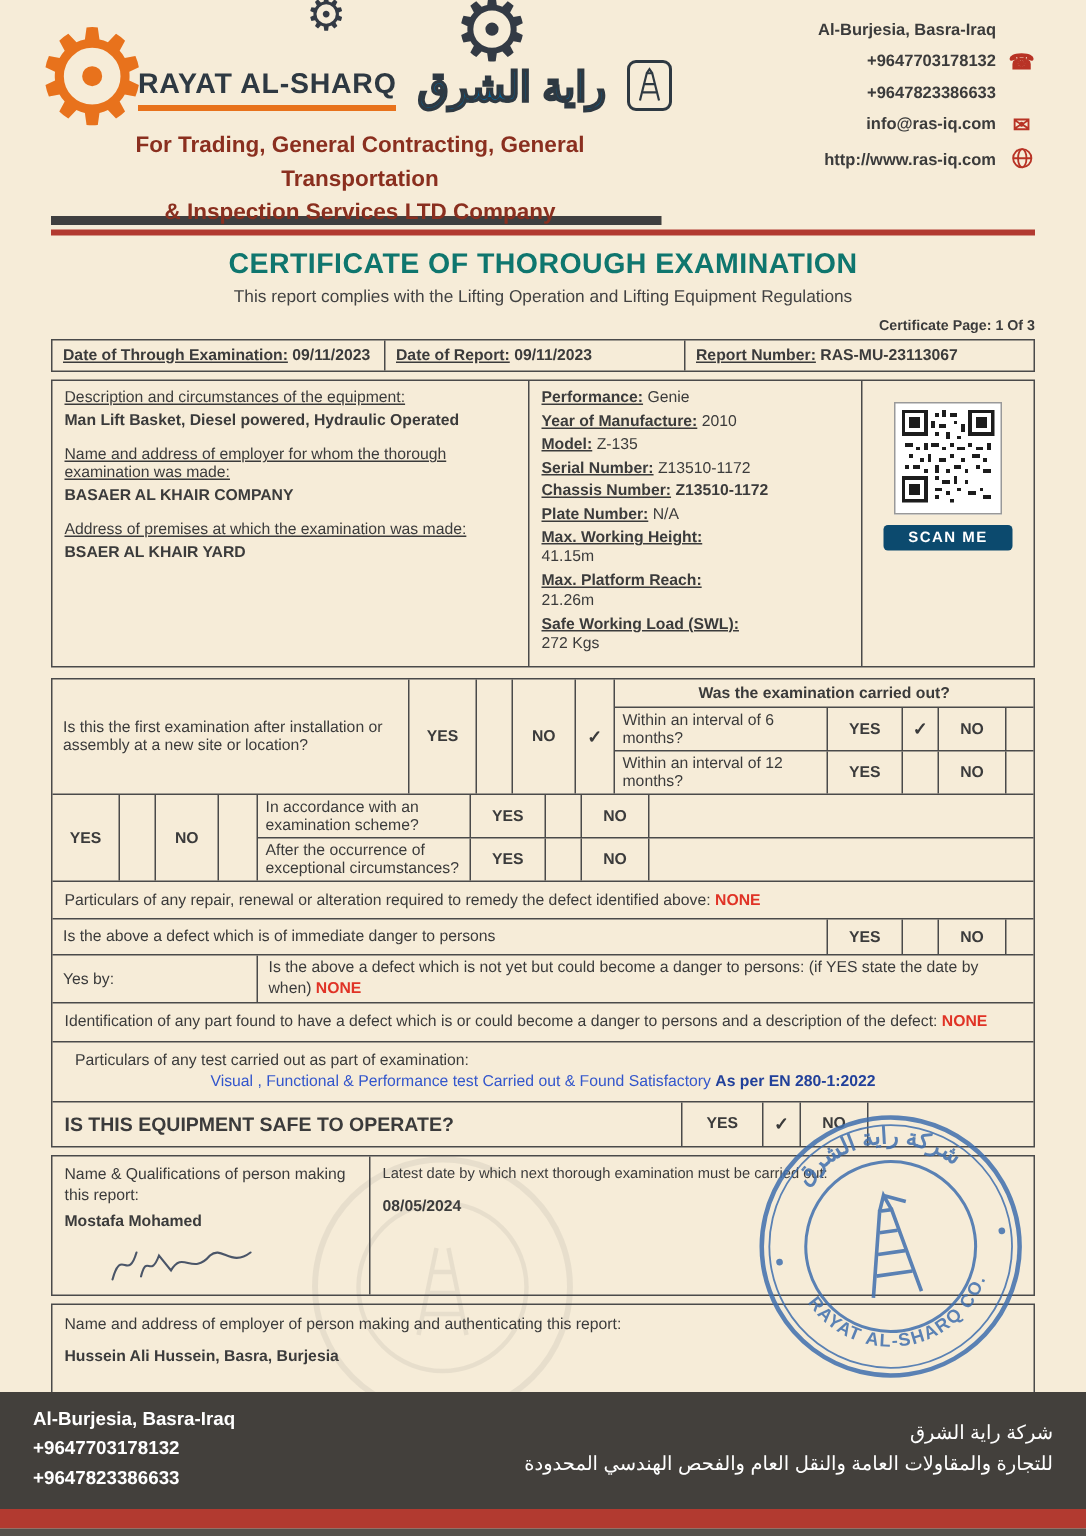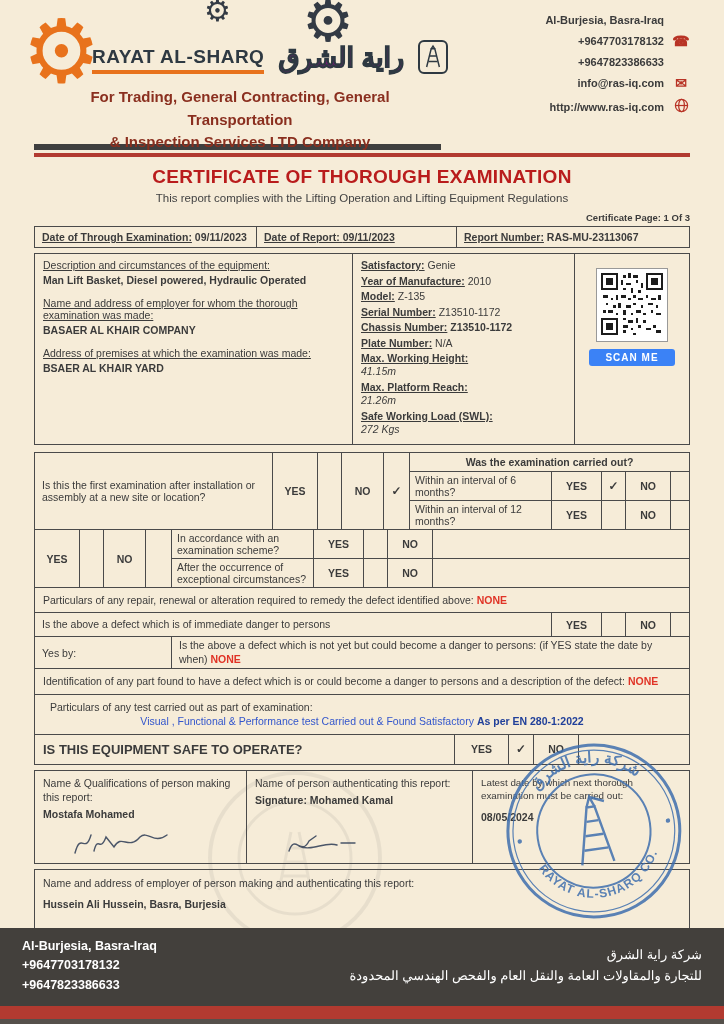--- a/index.html
+++ b/index.html
@@ -14,59 +14,59 @@
 
   
   .header { display: flex; justify-content: space-between; height: 136px; position: relative; }
   .logo-area { position: relative; width: 430px; }
   .gear { position: absolute; line-height: 1; z-index: 0; }
   .gear-orange { font-size: 88px; color: #e8721c; left: -12px; top: 2px; }
   .gear-dark   { font-size: 58px; color: #333a44; left: 268px; top: -14px; }
   .gear-dark2  { font-size: 30px; color: #333a44; left: 170px; top: -10px; }
   .logo-line { position: relative; z-index: 1; display: flex; align-items: flex-end; gap: 14px; margin-left: 58px; margin-top: 34px; }
   .company-en { font-size: 19px; font-weight: bold; color: #2e3942; border-bottom: 4px solid #e8721c; padding-bottom: 2px; letter-spacing: .5px; white-space: nowrap; }
-  .company-ar { font-size: 27px; font-weight: bold; color: #701a75; -webkit-text-stroke: 1.3px #2e3942; white-space: nowrap; }
+  .company-ar { font-size: 27px; font-weight: bold; color: #0369a1; -webkit-text-stroke: 1.3px #2e3942; white-space: nowrap; }
   .derrick-box { border: 2px solid #2e3942; border-radius: 6px; padding: 2px 3px; background: #f6ecd8; display: inline-flex; }
   .tagline { position: relative; z-index: 1; margin-left: 36px; margin-top: 12px; width: 340px; text-align: center; font-size: 15px; font-weight: bold; color: #8a2f1f; line-height: 1.5; }
   .contact { width: 235px; padding-top: 8px; display: flex; flex-direction: column; gap: 8px; font-size: 11px; font-weight: bold; }
   .contact-row { display: flex; justify-content: flex-end; align-items: center; gap: 8px; }
   .cicon { width: 18px; text-align: center; color: #b83325; font-size: 14px; line-height: 1; }
 
   
   .divider { margin-top: 2px; }
   .divider-dark { height: 6px; background: #3f3f3f; width: 62%; }
   .divider-red  { height: 4px; background: #b23a30; margin-top: 3px; }
 
   
-  .title    { text-align: center; margin-top: 9px; font-size: 19px; font-weight: bold; color: #b91c1c; letter-spacing: .3px; }
+  .title    { text-align: center; margin-top: 9px; font-size: 19px; font-weight: bold; color: #0f766e; letter-spacing: .3px; }
   .subtitle { text-align: center; font-size: 11.5px; margin-top: 4px; color: #424242; }
   .cert-page { text-align: right; font-size: 9.5px; margin-top: 8px; font-weight: bold; }
 
   .u { text-decoration: underline; }
   .b { font-weight: bold; }
   .red  { color: #e03326; font-weight: bold; }
   .blue { color: #3356cc; }
   .blue2 { color: #21409a; font-weight: bold; }
 
   
   .info-row { display: flex; margin-top: 3px; border: 1px solid #4a4a4a; }
   .info-cell { padding: 4px 7px; border-right: 1px solid #4a4a4a; }
   .info-cell:last-child { border-right: none; flex: 1; }
-  .ic1 { width: 222px; } .ic2 { width: 200px; text-decoration: underline; }
+  .ic1 { width: 222px; } .ic2 { width: 200px; }
 
   .equip { display: flex; border: 1px solid #4a4a4a; margin-top: 5px; }
   .equip-desc  { width: 318px; border-right: 1px solid #4a4a4a; padding: 5px 8px; }
   .equip-specs { width: 222px; border-right: 1px solid #4a4a4a; padding: 5px 8px; }
   .equip-qr { flex: 1; display: flex; flex-direction: column; align-items: center; padding-top: 14px; }
   .desc-val { margin: 3px 0 11px 0; }
   .spec-row { margin-bottom: 3.5px; }
   .metric { margin-bottom: 4px; }
-  .metric .mv { margin-top: 1px; font-style: italic; }
+  .metric .mv { margin-top: 1px; }
   .qr-box { background: #fff; border: 1px solid #999; padding: 4px; }
-  .qr-caption { margin-top: 7px; background: #3b82f6; color: #fff; font-size: 10px; font-weight: bold; padding: 3px 16px; border-radius: 3px; letter-spacing: 1px; }
+  .qr-caption { margin-top: 7px; background: #0c4a6e; color: #fff; font-size: 10px; font-weight: bold; padding: 3px 16px; border-radius: 3px; letter-spacing: 1px; }
 
   
   .qt { border: 1px solid #4a4a4a; margin-top: 7px; }
   .qrow { display: flex; }
   .qrow + .qrow { border-top: 1px solid #4a4a4a; }
   .qcell { border-right: 1px solid #4a4a4a; padding: 2px 7px; display: flex; align-items: center; }
   .qcell:last-child { border-right: none; }
   .c { justify-content: center; }
   .ck { font-weight: bold; font-size: 12px; }
   .w-q1 { width: 238px; } .w-yes { width: 45px; } .w-sp { width: 24px; } .w-no { width: 42px; } .w-ckc { width: 26px; }
@@ -197,21 +197,21 @@
     <div class="equip-desc">
       <div class="u">Description and circumstances of the equipment:</div>
       <div class="b desc-val">Man Lift Basket, Diesel powered, Hydraulic Operated</div>
       <div class="u">Name and address of employer for whom the thorough examination was made:</div>
       <div class="b desc-val">BASAER AL KHAIR COMPANY</div>
       <div class="u">Address of premises at which the examination was made:</div>
       <div class="b desc-val">BSAER AL KHAIR YARD</div>
     </div>
     <div class="equip-specs">
       <div class="spec-row">
-        <span class="u b">Satisfactory:</span>
+        <span class="u b">Performance:</span>
         <span>Genie</span>
       </div>
       <div class="spec-row">
         <span class="u b">Year of Manufacture:</span>
         <span>2010</span>
       </div>
       <div class="spec-row">
         <span class="u b">Model:</span>
         <span>Z-135</span>
       </div>
@@ -413,30 +413,20 @@
   </div>
 
   <div class="sig-row">
     <div class="sig-cell sc1">
       <div>Name &amp; Qualifications of person making this report:</div>
       <div class="b" style="margin-top:3px">Mostafa Mohamed</div>
       <svg class="sig-svg" width="110" height="34" viewBox="0 0 110 34">
         <path d="M4 28 C10 6 14 30 20 10 M23 26 C27 10 29 28 35 12 L43 22 C51 8 57 26 69 12 C77 5 83 20 96 10" stroke="#4a5568" stroke-width="1.4" fill="none" stroke-linecap="round"></path>
       </svg>
     </div>
-    <div class="sig-cell sc2">
-      <div>Name of person authenticating this report:</div>
-      <div style="margin-top:3px">
-        <span class="b">Signature:</span>
-        <span class="b">Mohamed Kamal</span>
-      </div>
-      <svg class="sig-svg" width="100" height="30" viewBox="0 0 100 30">
-        <path d="M6 22 C12 4 18 28 26 12 L33 7 M16 17 C28 23 42 12 54 16 M58 14 L72 14" stroke="#4a5568" stroke-width="1.4" fill="none" stroke-linecap="round"></path>
-      </svg>
-    </div>
     <div class="sig-cell">
       <div style="font-size:9.8px">Latest date by which next thorough examination must be carried out:</div>
       <div class="b next-date">08/05/2024</div>
     </div>
   </div>
 
   <div class="emp-row">
     <div>Name and address of employer of person making and authenticating this report:</div>
     <div class="b emp-name">Hussein Ali Hussein, Basra, Burjesia</div>
   </div>

